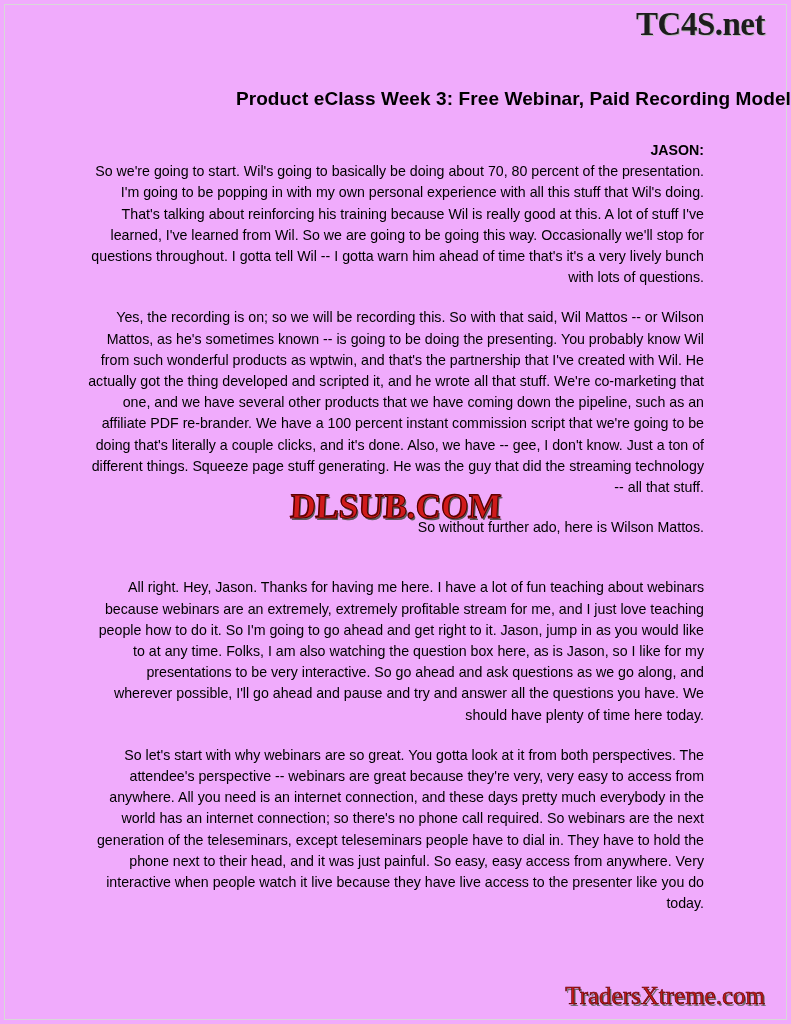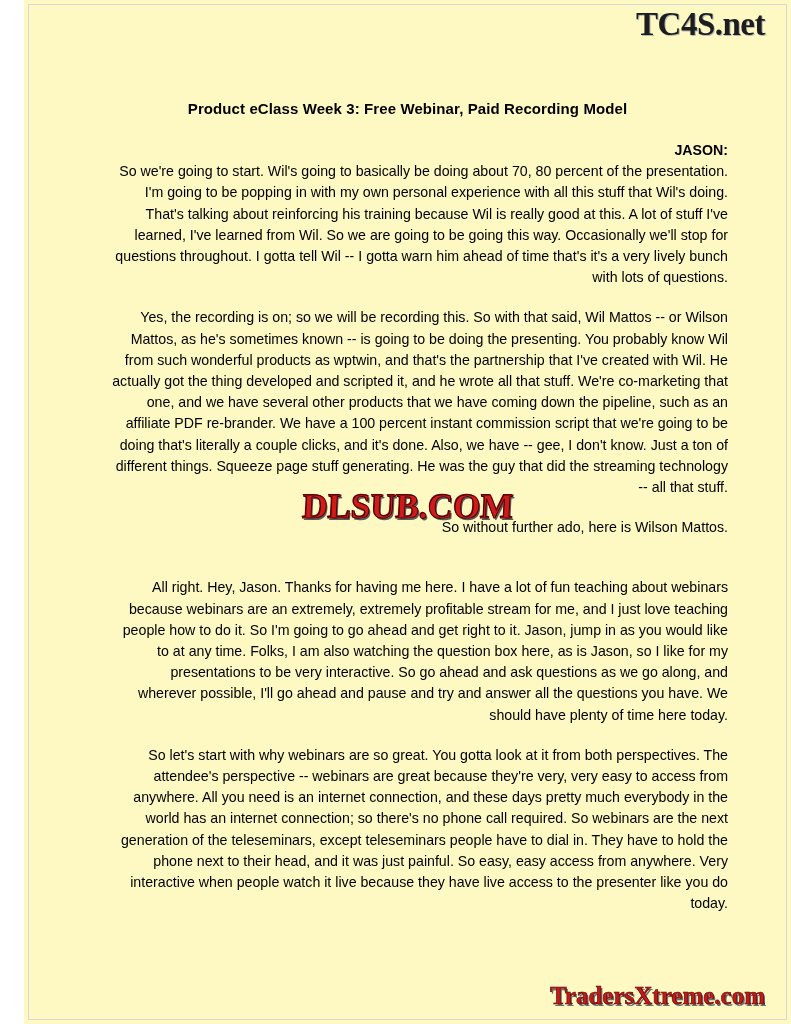--- a/index.html
+++ b/index.html
@@ -12,22 +12,21 @@
     height: 1024px;
     position: relative;
     font-family: "Liberation Sans", sans-serif;
     color: #000000;
     overflow: hidden;
   }
 
   .page {
     position: absolute;
     inset: 0;
-    background: #fef9c3;
-    margin-left: 24px;
+    background: #f0abfc;
   }
 
   
   .page-frame {
     position: absolute;
     left: 4px;
     top: 4px;
     right: 4px;
     bottom: 4px;
     border: 1px solid #d8d8d8;
@@ -45,25 +44,25 @@
     font-size: 33px;
     line-height: 1;
     color: #1d1d1d;
     letter-spacing: -0.5px;
     text-shadow: 1px 1px 0 #b9b9b9;
   }
 
   
   .doc-title {
     position: absolute;
-    top: 100px;
+    top: 88px;
     left: 0;
     right: 0;
-    text-align: center;
-    font-size: 15px;
+    text-align: right;
+    font-size: 19px;
     font-weight: bold;
     letter-spacing: 0.1px;
   }
 
   
   .content {
     position: absolute;
     left: 88px;
     top: 140px;
     width: 616px;
@@ -103,21 +102,21 @@
     letter-spacing: 0px;
     white-space: nowrap;
   }
 
   
   .wm-bottom {
     position: absolute;
     right: 26px;
     bottom: 16px;
     font-family: "Liberation Serif", serif;
-    font-weight: bold;
+    font-weight: normal;
     font-size: 25px;
     line-height: 1;
     color: #c21a1a;
     text-shadow: 1.5px 1.5px 0 #6b6b6b;
     -webkit-text-stroke: 0.6px #5a0000;
     white-space: nowrap;
   }
 </style>
 </head>
 <body>

